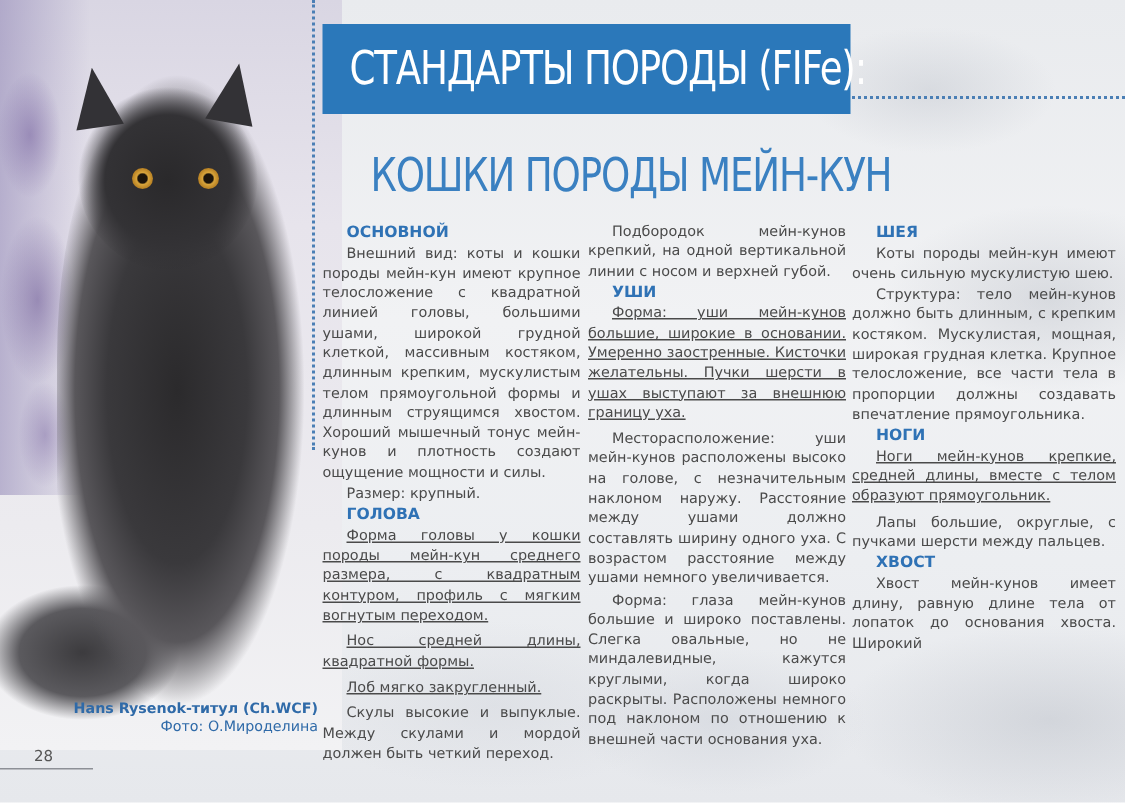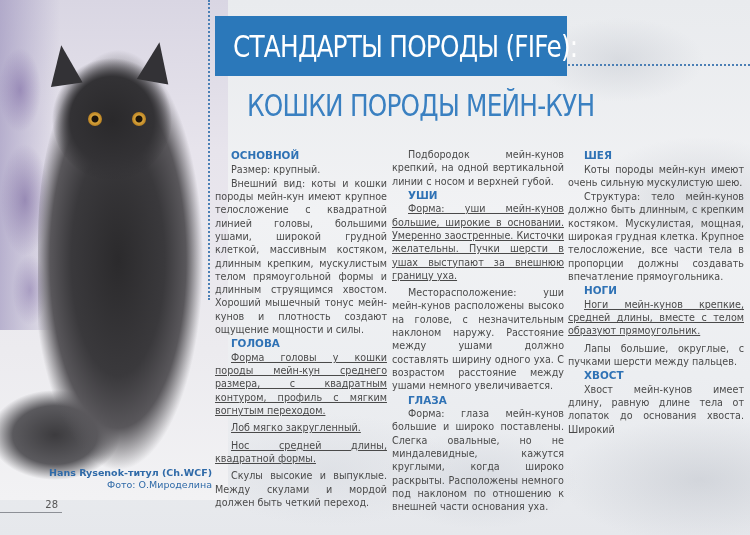--- a/index.html
+++ b/index.html
@@ -62,21 +62,21 @@
   .caption {
     position: absolute; right: 538px; text-align: left;
     font-family: "DejaVu Sans", sans-serif; font-size: 9.5px; color: #2f6aa8;
   }
   .caption.line1 { top: 467px; font-weight: bold; }
   .caption.line2 { top: 479px; }
 
   .page-num {
     position: absolute; left: 0; top: 497px; width: 62px; height: 16px;
     border-bottom: 1px solid #8d9096;
-    font-size: 10px; color: #555; text-align: right; padding-right: 4px; line-height: 16px;
+    font-size: 10px; color: #555; text-align: center; padding-right: 4px; line-height: 16px;
   }
 
   
   .dotted-vert {
     position: absolute; left: 208px; top: 0; height: 300px; width: 0;
     border-left: 2px dotted #4b7fb5;
   }
   .dotted-horz {
     position: absolute; left: 568px; top: 64px; width: 182px; height: 0;
     border-top: 2px dotted #4b7fb5;
@@ -88,21 +88,21 @@
     background: #2b78ba;
     color: #ffffff;
     font-family: "DejaVu Sans", sans-serif; font-weight: normal;
     font-size: 31px; letter-spacing: -1px;
     line-height: 60px; padding-left: 18px; white-space: nowrap;
     transform-origin: left center;
     text-align: right;
   }
   .title-banner span { display: inline-block; transform: scaleX(0.8); transform-origin: left center; }
   .subtitle {
-    position: absolute; left: 247px; top: 82px; height: 46px;
+    position: absolute; left: 247px; top: 94px; height: 46px;
     color: #3a80c1; font-size: 31px; letter-spacing: -1px; white-space: nowrap; line-height: 46px;
   }
   .subtitle span { display: inline-block; transform: scaleX(0.8); transform-origin: left center; }
 
   
   .col {
     position: absolute; top: 148px; width: 172px;
     font-size: 9.6px; line-height: 13.3px; color: #4a4a4a;
     text-align: justify;
   }
@@ -142,35 +142,34 @@
 
 <div class="title-banner">
   <span>СТАНДАРТЫ ПОРОДЫ (FIFe):</span>
 </div>
 <div class="subtitle">
   <span>КОШКИ ПОРОДЫ МЕЙН-КУН</span>
 </div>
 
 <div class="col col1">
   <h3>ОСНОВНОЙ</h3>
+  <p>Внешний вид: коты и кошки породы мейн-кун имеют крупное телосложение с квадратной линией головы, большими ушами, широкой грудной клеткой, массивным костяком, длинным крепким, мускулистым телом прямоугольной формы и длинным струящимся хвостом. Хороший мышечный тонус мейн-кунов и плотность создают ощущение мощности и силы.</p>
   <p>Размер: крупный.</p>
-  <p>Внешний вид: коты и кошки породы мейн-кун имеют крупное телосложение с квадратной линией головы, большими ушами, широкой грудной клеткой, массивным костяком, длинным крепким, мускулистым телом прямоугольной формы и длинным струящимся хвостом. Хороший мышечный тонус мейн-кунов и плотность создают ощущение мощности и силы.</p>
   <h3>ГОЛОВА</h3>
   <p class="gap">Форма головы у кошки породы мейн-кун среднего размера, с квадратным контуром, профиль с мягким вогнутым переходом.</p>
+  <p class="gap">Нос средней длины, квадратной формы.</p>
   <p class="gap">Лоб мягко закругленный.</p>
-  <p class="gap">Нос средней длины, квадратной формы.</p>
   <p>Скулы высокие и выпуклые. Между скулами и мордой должен быть четкий переход.</p>
 </div>
 
 <div class="col col2">
   <p>Подбородок мейн-кунов крепкий, на одной вертикальной линии с носом и верхней губой.</p>
   <h3>УШИ</h3>
   <p class="gap">Форма: уши мейн-кунов большие, широкие в основании. Умеренно заостренные. Кисточки желательны. Пучки шерсти в ушах выступают за внешнюю границу уха.</p>
   <p>Месторасположение: уши мейн-кунов расположены высоко на голове, с незначительным наклоном наружу. Расстояние между ушами должно составлять ширину одного уха. С возрастом расстояние между ушами немного увеличивается.</p>
-  <h3>ГЛАЗА</h3>
   <p>Форма: глаза мейн-кунов большие и широко поставлены. Слегка овальные, но не миндалевидные, кажутся круглыми, когда широко раскрыты. Расположены немного под наклоном по отношению к внешней части основания уха.</p>
 </div>
 
 <div class="col col3">
   <h3>ШЕЯ</h3>
   <p>Коты породы мейн-кун имеют очень сильную мускулистую шею.</p>
   <p>Структура: тело мейн-кунов должно быть длинным, с крепким костяком. Мускулистая, мощная, широкая грудная клетка. Крупное телосложение, все части тела в пропорции должны создавать впечатление прямоугольника.</p>
   <h3>НОГИ</h3>
   <p class="gap">Ноги мейн-кунов крепкие, средней длины, вместе с телом образуют прямоугольник.</p>
   <p>Лапы большие, округлые, с пучками шерсти между пальцев.</p>

